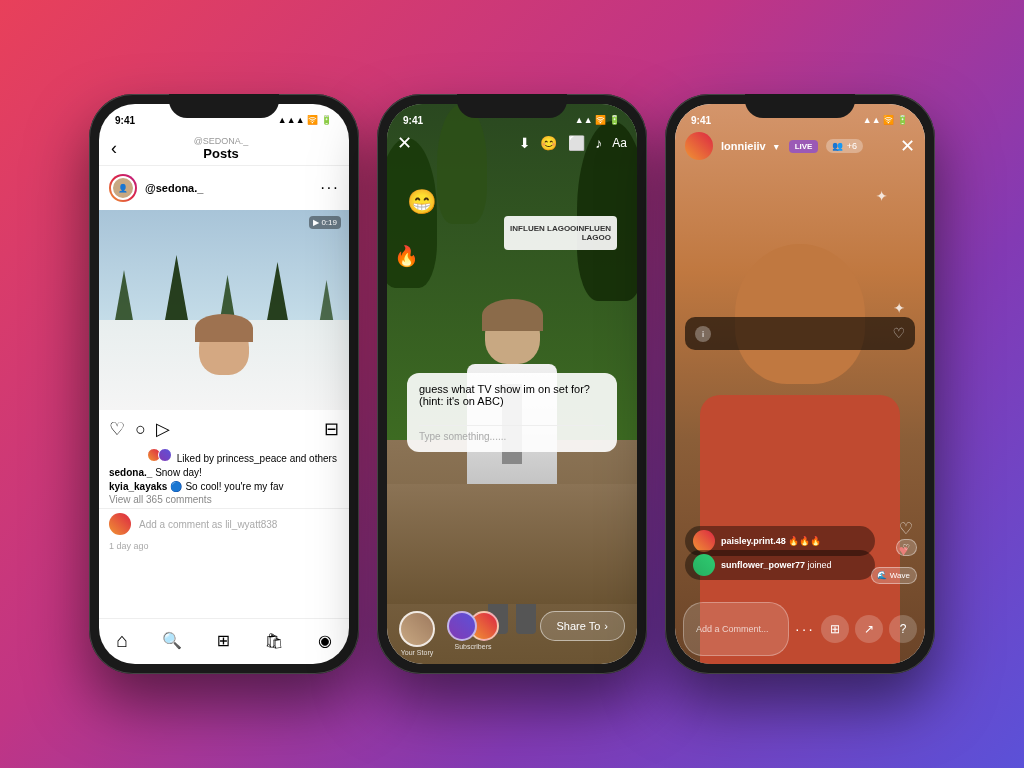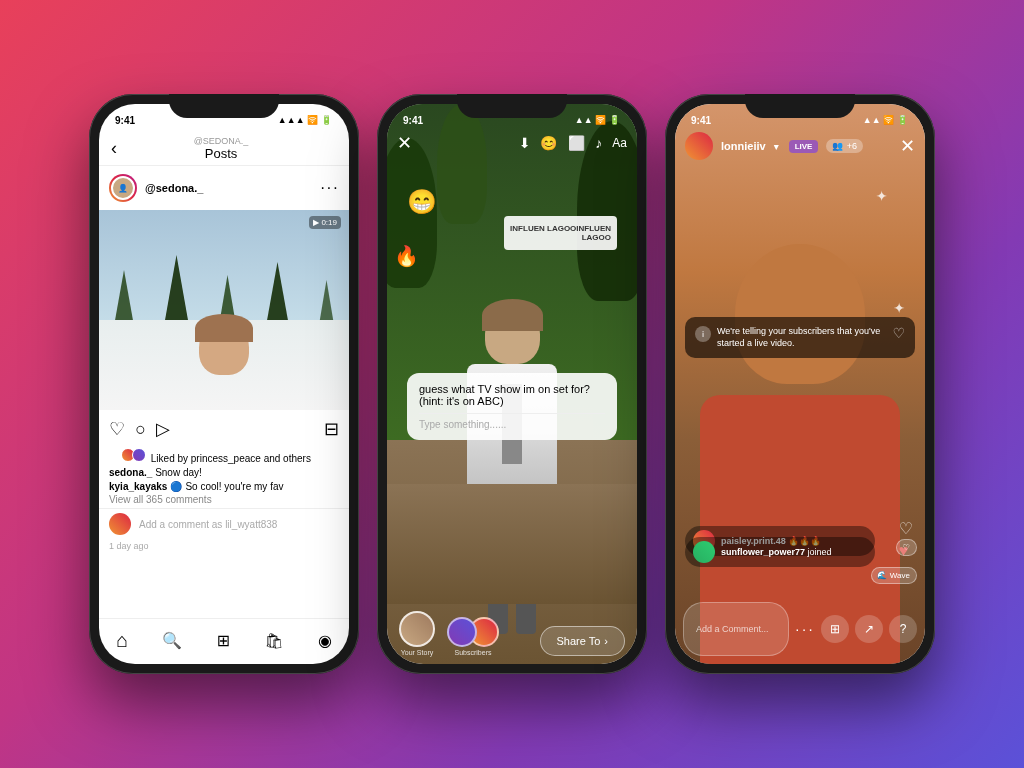--- a/index.html
+++ b/index.html
@@ -102,21 +102,21 @@
     .feed-header-title .username {
       display: block;
       color: #999;
       font-size: 9px;
     }
 
     .feed-header-title .posts-label {
       display: block;
       color: #000;
       font-size: 13px;
-      font-weight: 400;
+      font-weight: 700;
     }
 
     .post-user-row {
       display: flex;
       align-items: center;
       padding: 8px 10px;
       flex-shrink: 0;
     }
 
     .post-avatar {
@@ -184,23 +184,24 @@
       margin-right: 10px;
       color: #000;
     }
 
     .bookmark-icon {
       margin-left: auto;
       font-size: 18px;
     }
 
     .post-likes {
-      padding: 0 22px 3px;
+      padding: 0 12px 3px;
       font-size: 10px;
       flex-shrink: 0;
+      margin-left: 36px;
     }
 
     .likes-avatars {
       display: inline-flex;
       margin-right: 5px;
     }
 
     .like-avatar {
       width: 14px;
       height: 14px;
@@ -336,37 +337,37 @@
       background: rgba(255,255,255,0.9);
       border-radius: 12px;
       padding: 10px 12px;
       z-index: 10;
     }
 
     .story-caption-text {
       font-size: 11px;
       color: #000;
       font-weight: 500;
-      margin-bottom: 6px;
+      margin-bottom: 18px;
     }
 
     .story-caption-input {
       font-size: 10px;
       color: #aaa;
       border-top: 1px solid #eee;
       padding-top: 5px;
     }
 
     .story-bottom-bar {
       position: absolute;
       bottom: 8px;
       left: 0;
       right: 0;
       display: flex;
-      align-items: flex-end;
+      align-items: flex-start;
       padding: 0 12px;
       z-index: 10;
       gap: 8px;
     }
 
     .story-avatars {
       display: flex;
       flex-direction: column;
       align-items: center;
     }
@@ -855,41 +856,40 @@
       <span class="live-badge">LIVE</span>
       <div class="live-viewers">
         <span>👥</span>
         <span>+6</span>
       </div>
       <span class="live-close">✕</span>
     </div>
 
     <div class="live-notification">
       <div class="live-info-icon">ℹ</div>
-      <span class="live-notification-text">We're telling your subscribers that you've started a live video.</span>
       <span class="live-heart-icon">♡</span>
     </div>
 
     <div class="live-hearts">
       <span class="heart">♡</span>
       <span class="heart" style="color:rgba(255,100,100,0.8);">♥</span>
     </div>
 
     <div class="live-comment-item" style="bottom:108px;">
       <div class="live-comment-avatar"></div>
       <span class="live-comment-text">
         <span class="live-comment-user">paisley.print.48</span>
         <span>🔥🔥🔥</span>
       </span>
     </div>
     <div class="live-wave-btn" style="bottom:108px;">
       <span>♡</span>
     </div>
 
-    <div class="live-comment-item" style="bottom:97px;text-align:right;">
+    <div class="live-comment-item" style="bottom:84px;text-align:right;">
       <div class="live-comment-avatar" style="background:linear-gradient(45deg,#27ae60,#2ecc71);"></div>
       <span class="live-comment-text">
         <span class="live-comment-user">sunflower_power77</span>
         <span> joined</span>
       </span>
     </div>
     <div class="live-wave-btn" style="bottom:80px;">
       <span>🌊 Wave</span>
     </div>
 

